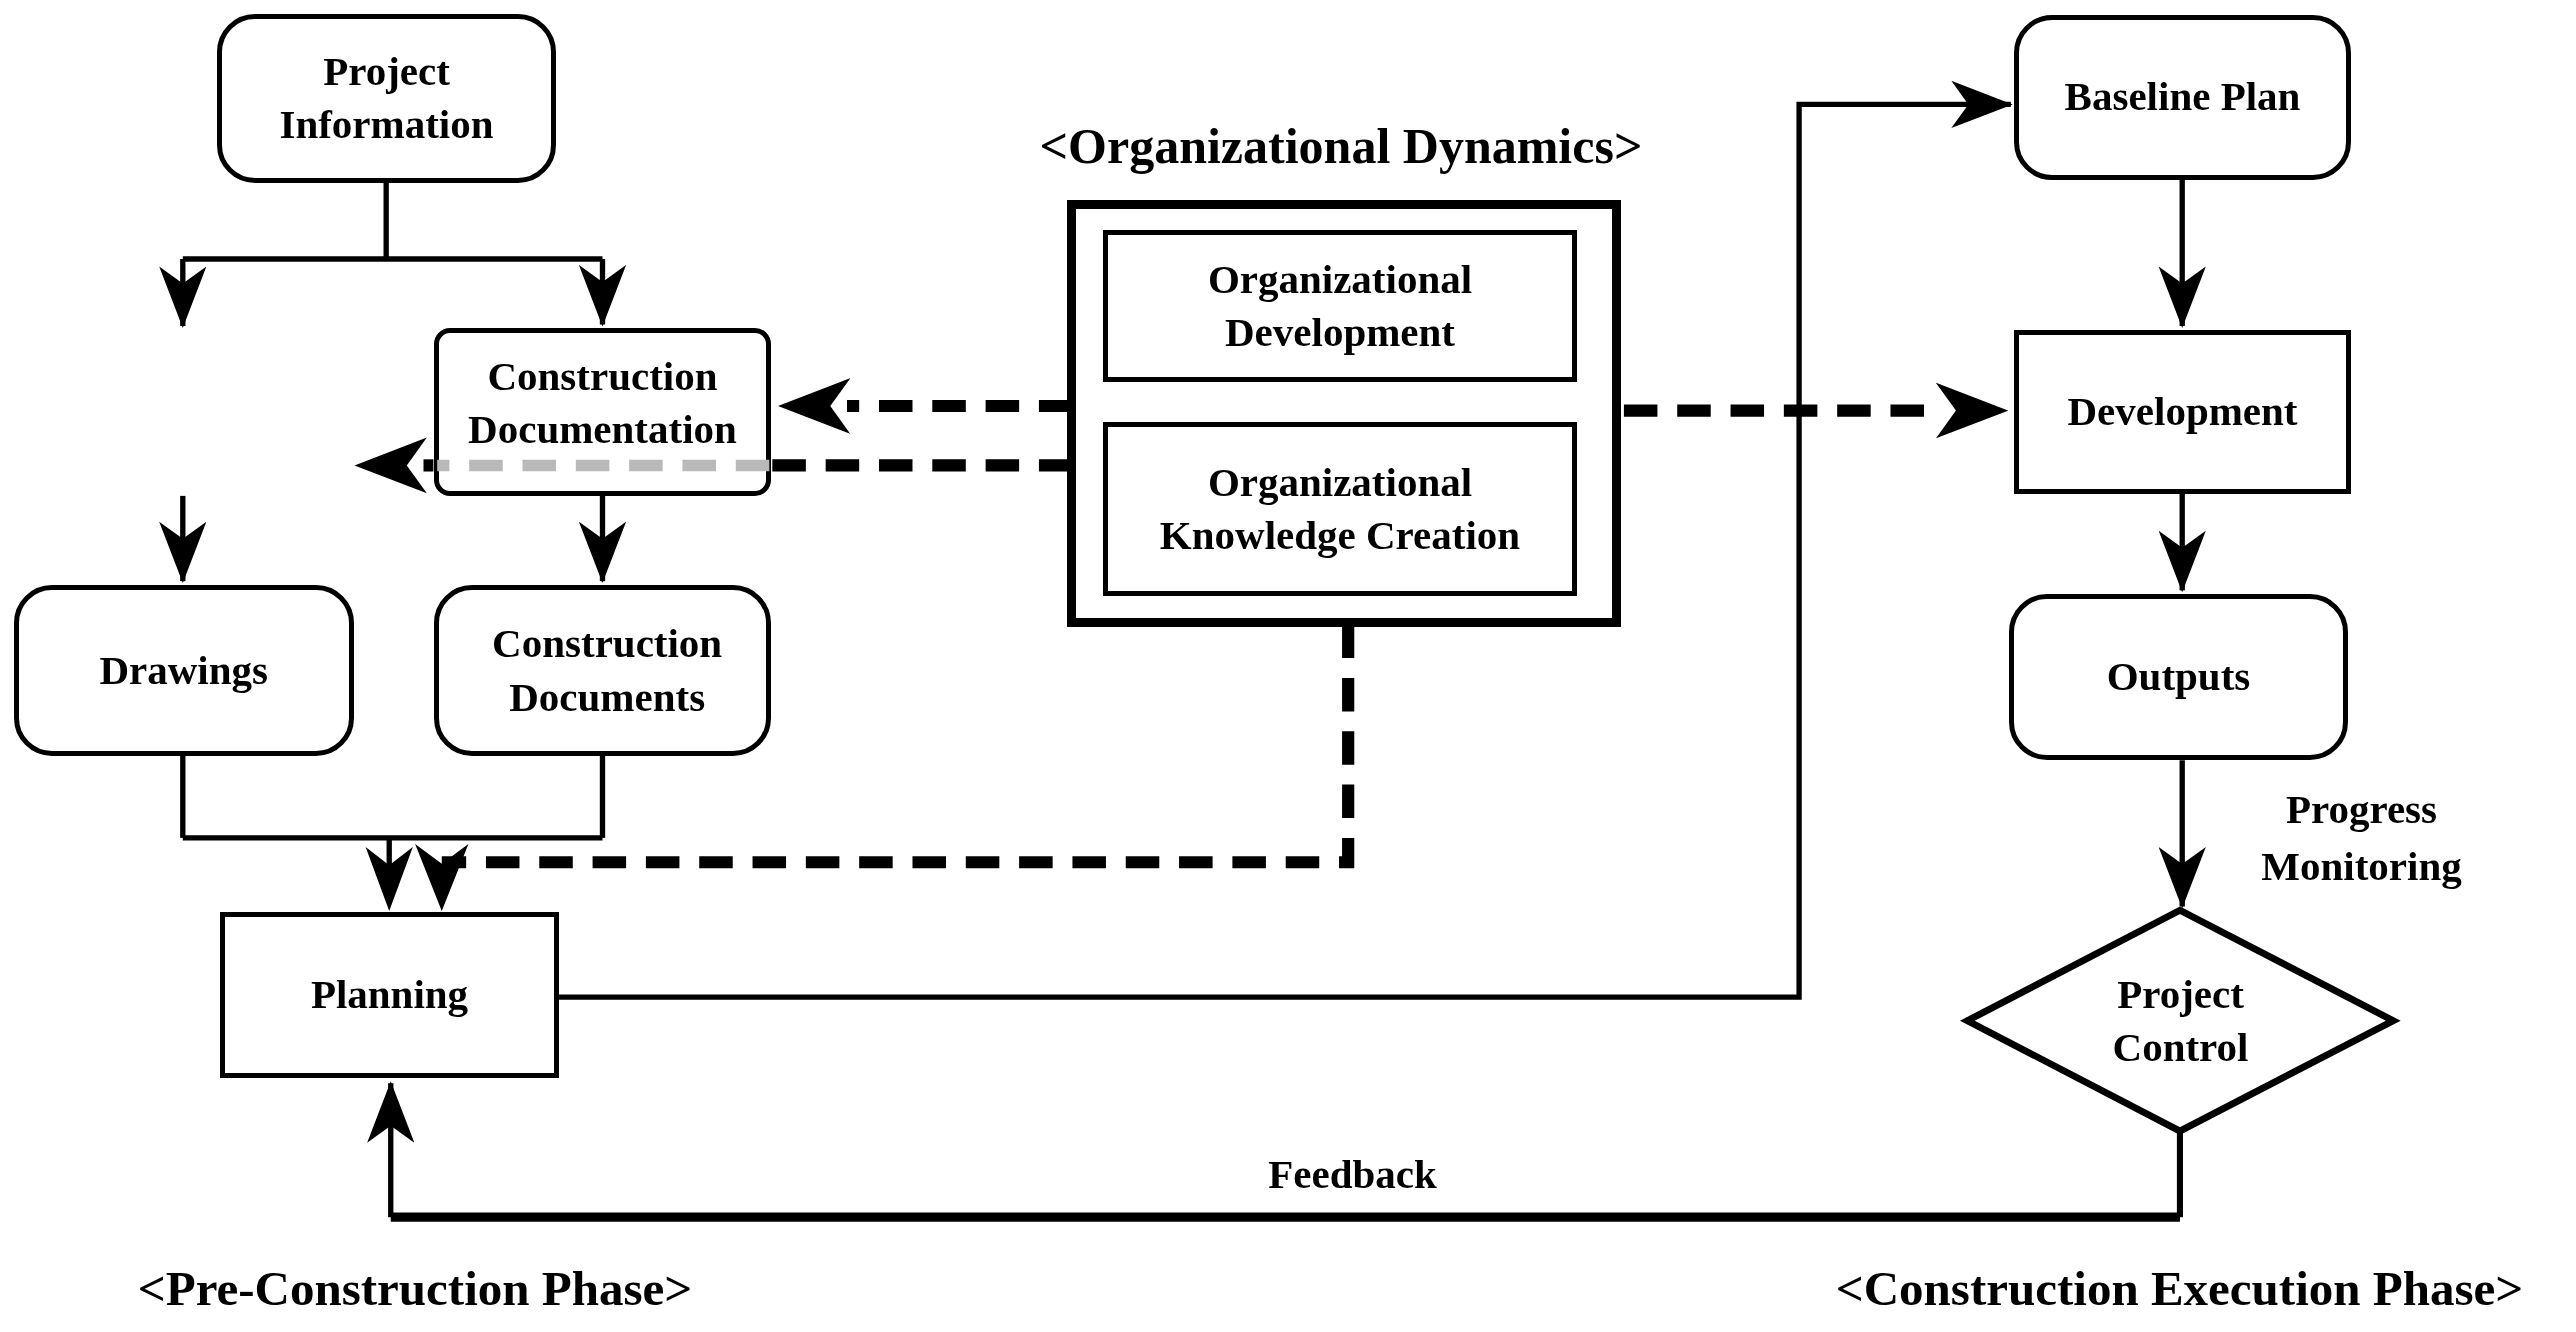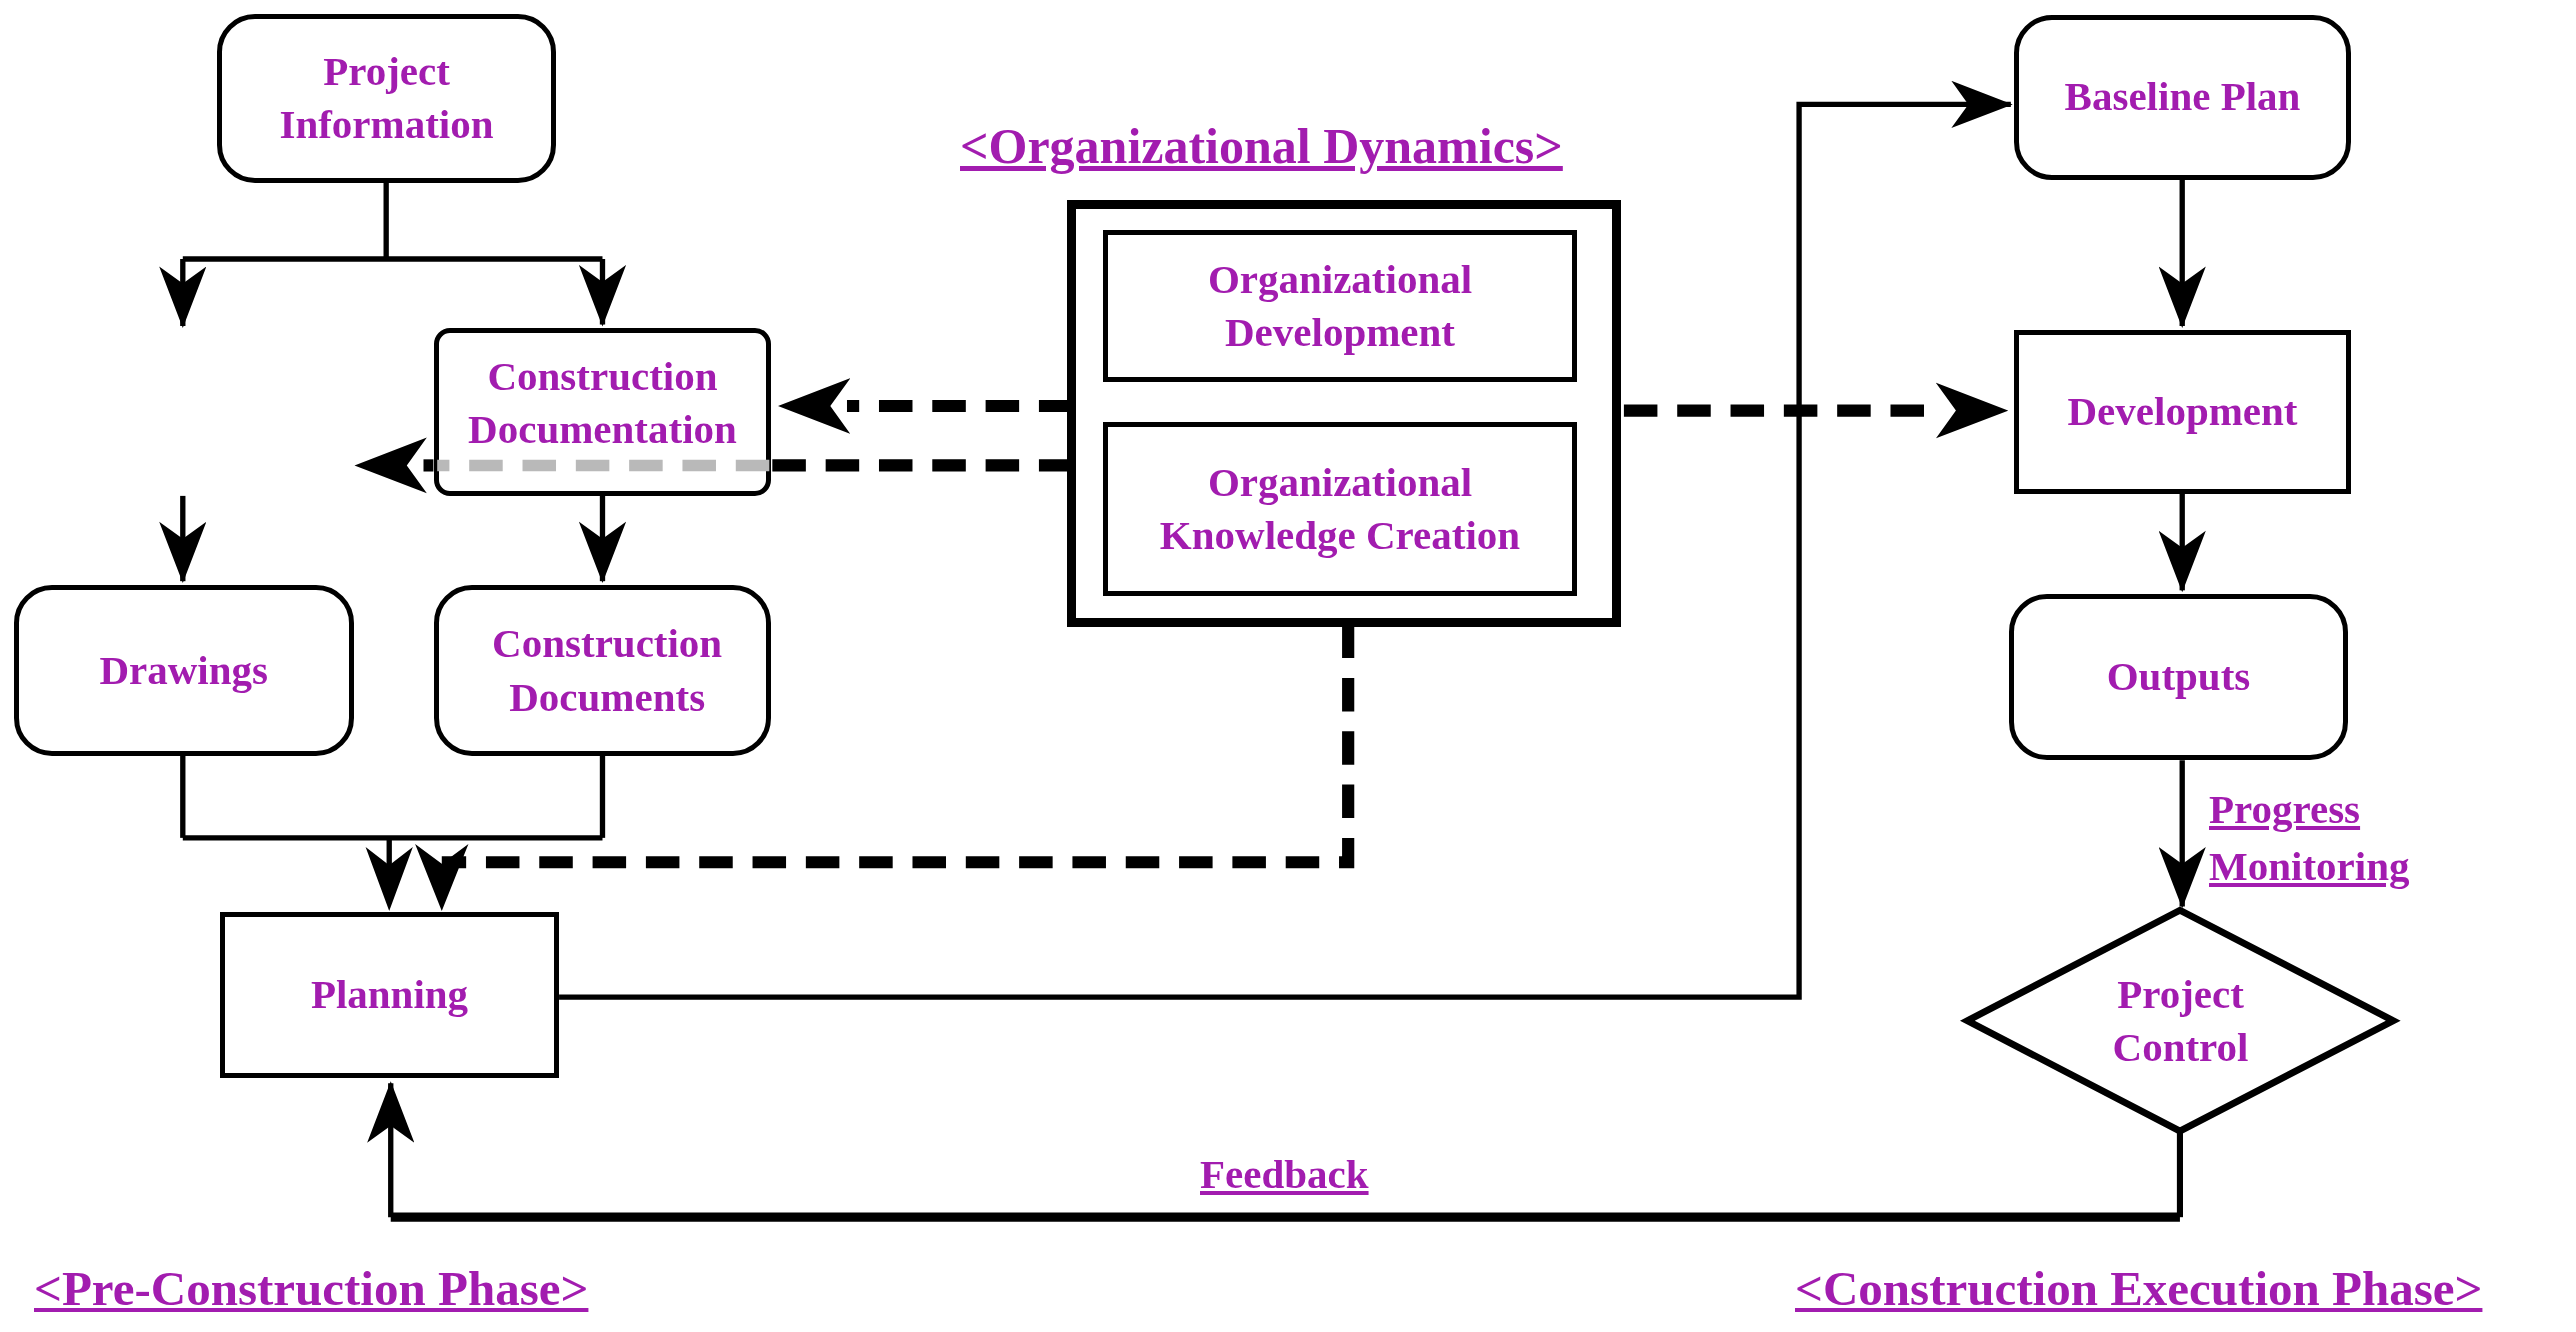--- a/index.html
+++ b/index.html
@@ -1,31 +1,30 @@
 <!DOCTYPE html>
 <html style="font-size:12.2px"><head>
 <meta charset="utf-8">
 <style>
   html,body{margin:0;padding:0;background:#ffffff;}
   .stage{
     position:relative;width:2576px;height:1333px;background:#ffffff;overflow:hidden;
-    font-family:"Liberation Serif","DejaVu Serif",serif;font-weight:700;color:#a21caf;
+    font-family:"Liberation Serif","DejaVu Serif",serif;font-weight:700;color:#000000;
   }
   .node{
     position:absolute;box-sizing:border-box;border:5.3px solid #000;background:#ffffff;
     display:flex;align-items:center;justify-content:center;text-align:center;
     font-size:41px;line-height:1.3;z-index:1;padding:0 10.7px;
   }
   .round{border-radius:38px;}
   .thick{border-width:9.1px;}
   .noborder{border:none;background:transparent;z-index:3;}
   .lbl{
-    position:absolute;z-index:3;font-size:41px;line-height:1.38;
+    position:absolute;z-index:3;text-align:center;font-size:41px;line-height:1.38;
     white-space:normal;
-    text-decoration:underline;
   }
   .title{font-size:50px;line-height:1.3;}
   .phase{font-size:49px;line-height:1.3;}
   svg.connectors{position:absolute;left:0;top:0;z-index:2;pointer-events:none;}
 </style>
 </head>
 <body>
 
 <div class="stage">
 

